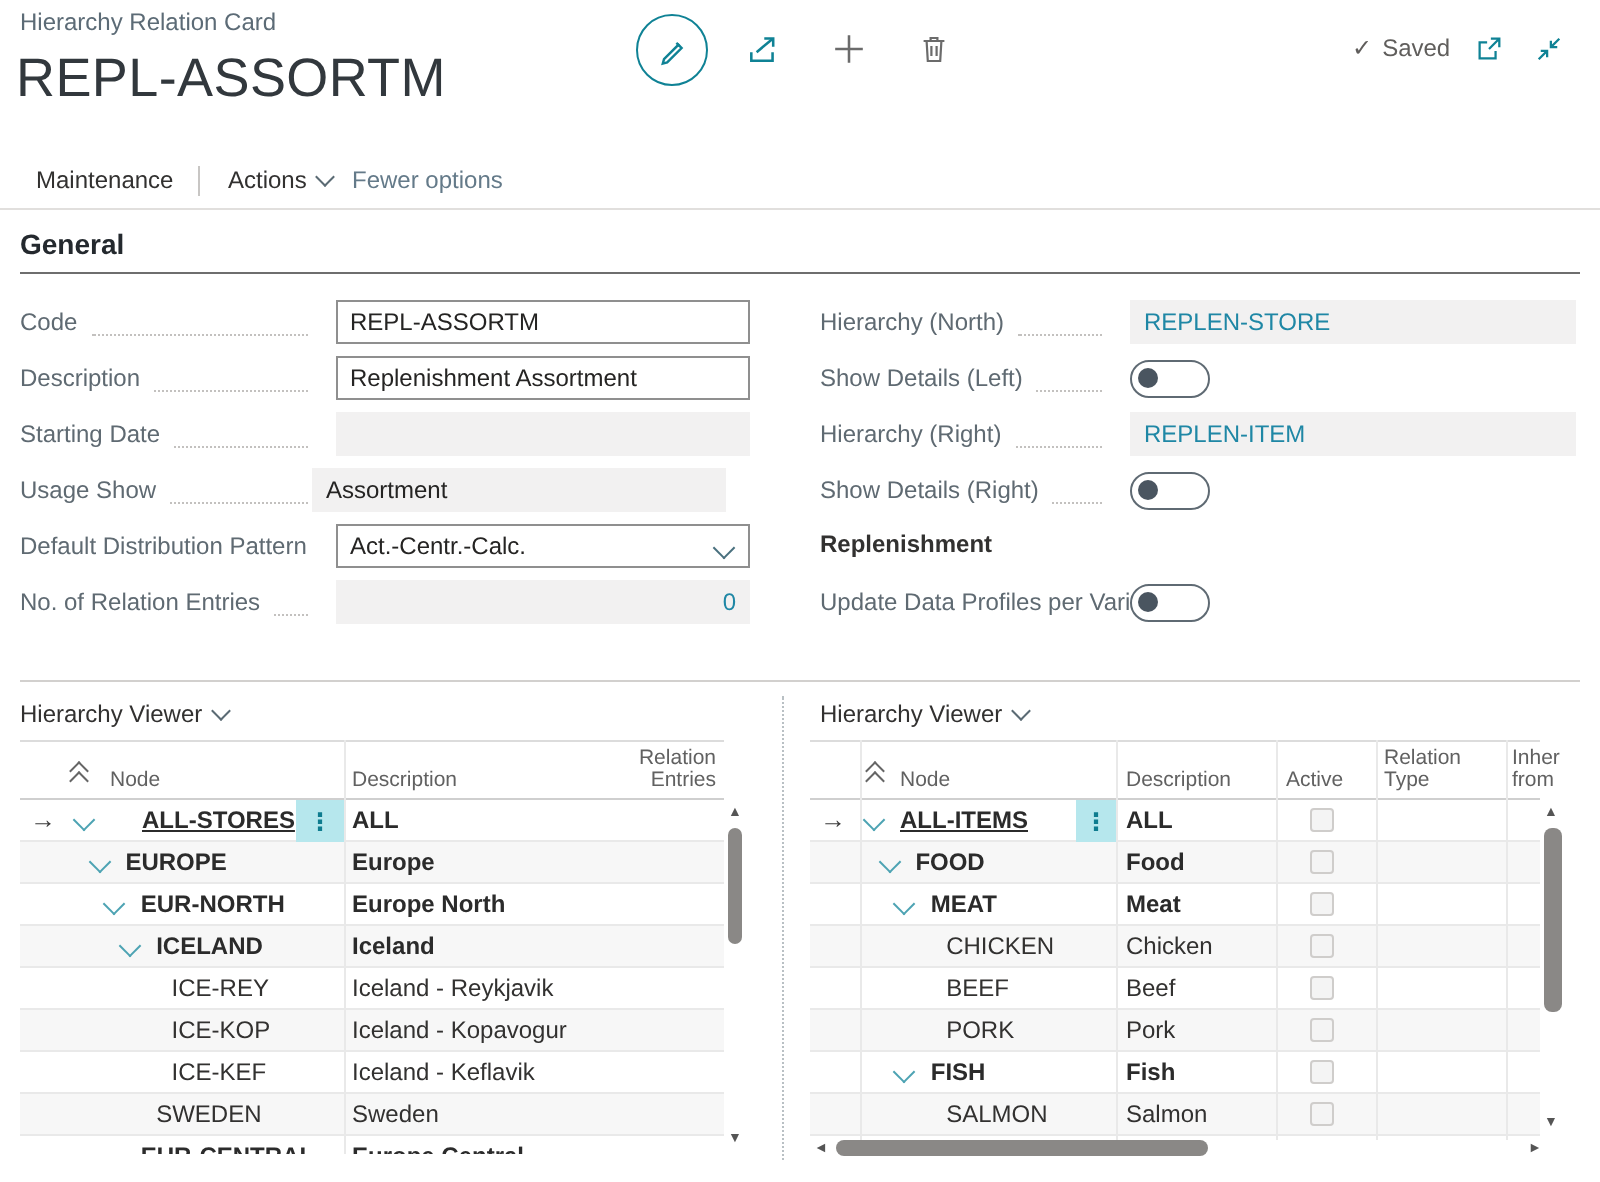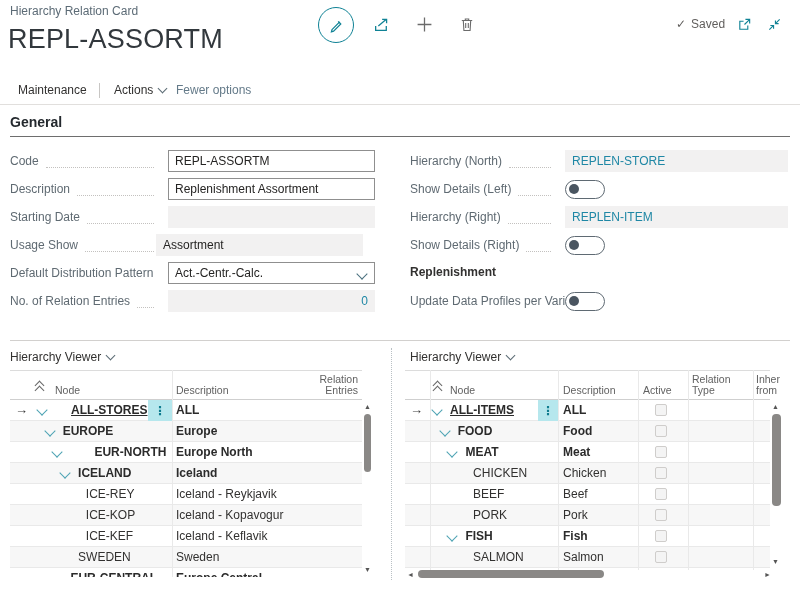--- a/index.html
+++ b/index.html
@@ -219,21 +219,21 @@
         </div>
         <span class="desctxt bold" style="left: 166px;">ALL</span>
       </div>
       <div class="trow alt" style="top: 21px;">
         <span class="tchev" style="left: 35.7px;"></span>
         <span class="nodetxt bold" style="left: 52.7px;">EUROPE</span>
         <span class="desctxt bold" style="left: 166px;">Europe</span>
       </div>
       <div class="trow" style="top: 42px;">
         <span class="tchev" style="left: 43.4px;"></span>
-        <span class="nodetxt bold" style="left: 60.4px; margin-left: 24px;">EUR-NORTH</span>
+        <span class="nodetxt bold" style="left: 60.4px;">EUR-NORTH</span>
         <span class="desctxt bold" style="left: 166px;">Europe North</span>
       </div>
       <div class="trow alt" style="top: 63px;">
         <span class="tchev" style="left: 51.1px;"></span>
         <span class="nodetxt bold" style="left: 68.1px;">ICELAND</span>
         <span class="desctxt bold" style="left: 166px;">Iceland</span>
       </div>
       <div class="trow" style="top: 84px;">
         <span class="nodetxt" style="left: 75.8px;">ICE-REY</span>
         <span class="desctxt" style="left: 166px;">Iceland - Reykjavik</span>

